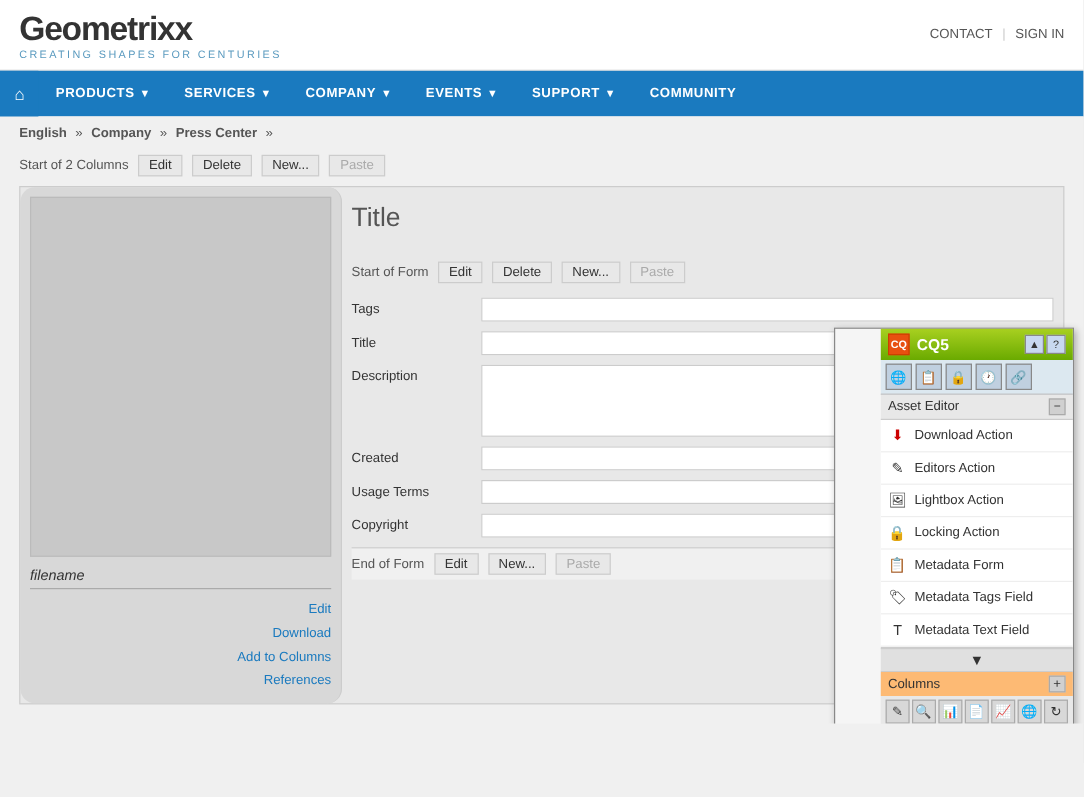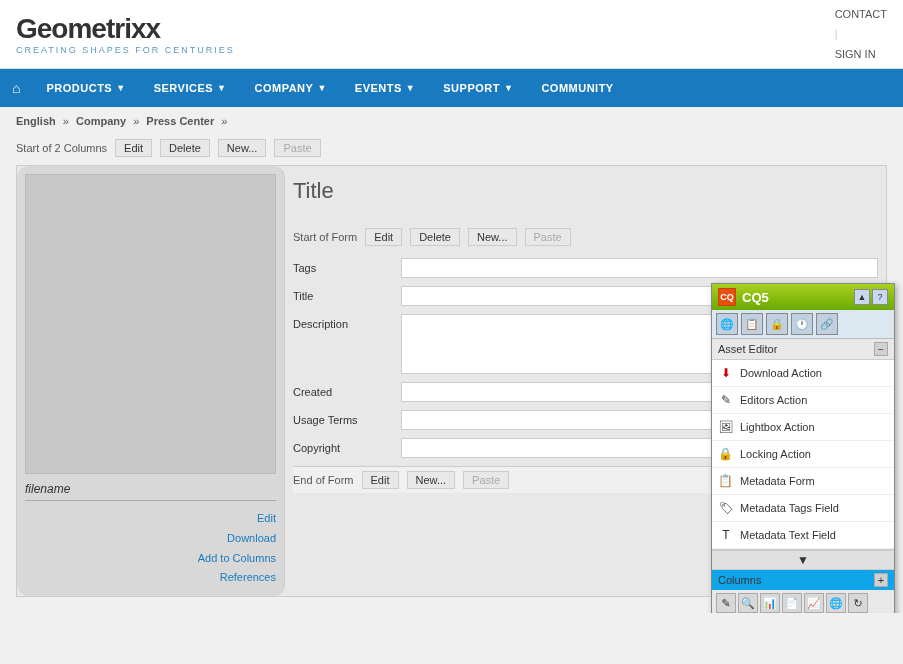--- a/index.html
+++ b/index.html
@@ -30,21 +30,20 @@
     .top-right {
       display: flex;
       align-items: center;
       gap: 12px;
     }
     .top-links {
       display: flex;
       gap: 8px;
       font-size: 11px;
       color: #555;
-      flex-direction: column;
     }
     .top-links span { cursor: pointer; }
     .top-links .divider { color: #ccc; }
     .search-box input {
       border: 1px solid #ccc;
       padding: 4px 8px;
       font-size: 11px;
       color: #aaa;
       width: 150px;
       background: #f9f9f9;
@@ -249,25 +248,26 @@
       cursor: pointer;
       color: #333;
     }
     .end-toolbar .paste-btn { color: #aaa; }
 
     
     .cq5-panel {
       position: absolute;
       top: 148px;
       right: 8px;
-      width: 184px;
+      width: 200px;
       background: #f5f5f5;
       border: 1px solid #888;
       box-shadow: 2px 2px 6px rgba(0,0,0,0.3);
       z-index: 100;
+      padding-left: 38px;
     }
     .cq5-title-bar {
       background: linear-gradient(to bottom, #a8d020, #6aaa00);
       display: flex;
       align-items: center;
       justify-content: space-between;
       padding: 4px 6px;
     }
     .cq5-title-left {
       display: flex;
@@ -387,21 +387,21 @@
     
     .columns-section {
       background: #e8e8e8;
       border-top: 1px solid #ccc;
     }
     .columns-header {
       display: flex;
       align-items: center;
       justify-content: space-between;
       padding: 3px 6px;
-      background: #0ea5e9;
+      background: #fdba74;
     }
     .columns-label {
       font-size: 11px;
       color: #333;
     }
     .columns-plus {
       width: 14px;
       height: 14px;
       background: #d0d0d0;
       border: 1px solid #aaa;

